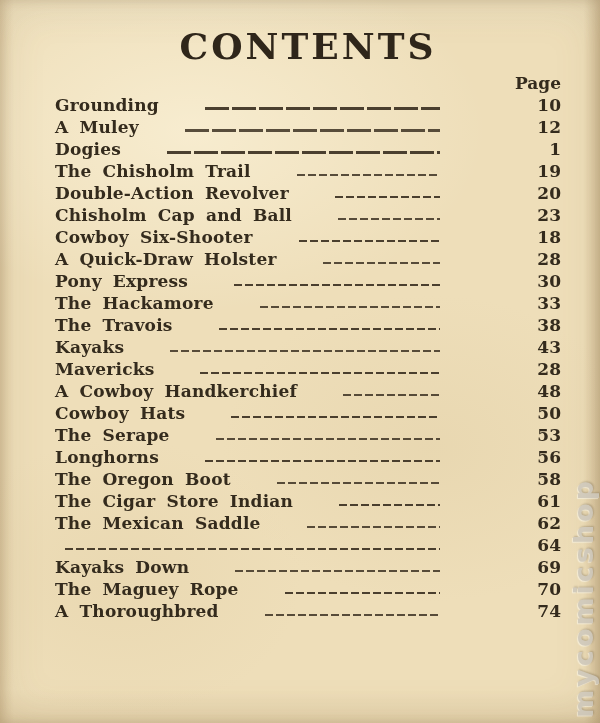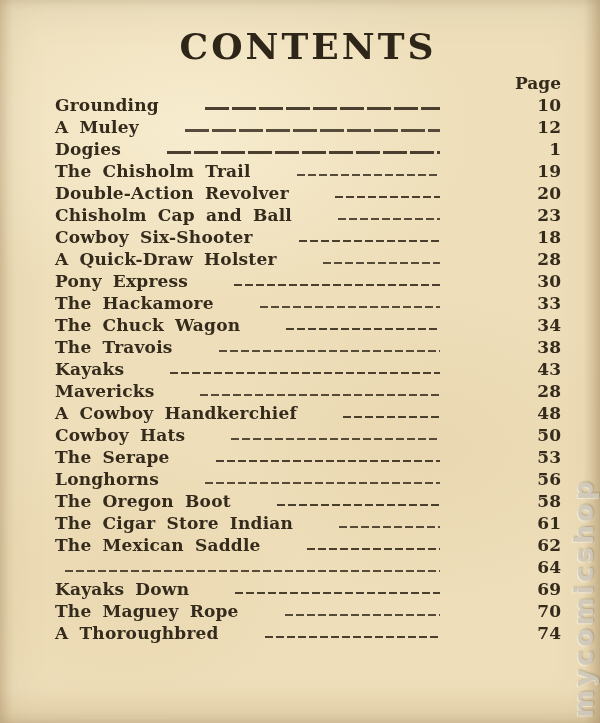--- a/index.html
+++ b/index.html
@@ -161,25 +161,20 @@
     <span class="leader"></span>
     <span class="p">30</span>
   </div>
 
   <div class="row">
     <span class="t">The Hackamore</span>
     <span class="leader"></span>
     <span class="p">33</span>
   </div>
 
-  <div class="row">
-    <span class="t">The Chuck Wagon</span>
-    <span class="leader"></span>
-    <span class="p">34</span>
-  </div>
 
   <div class="row">
     <span class="t">The Travois</span>
     <span class="leader"></span>
     <span class="p">38</span>
   </div>
 
 
   <div class="row">
     <span class="t">Kayaks</span>

